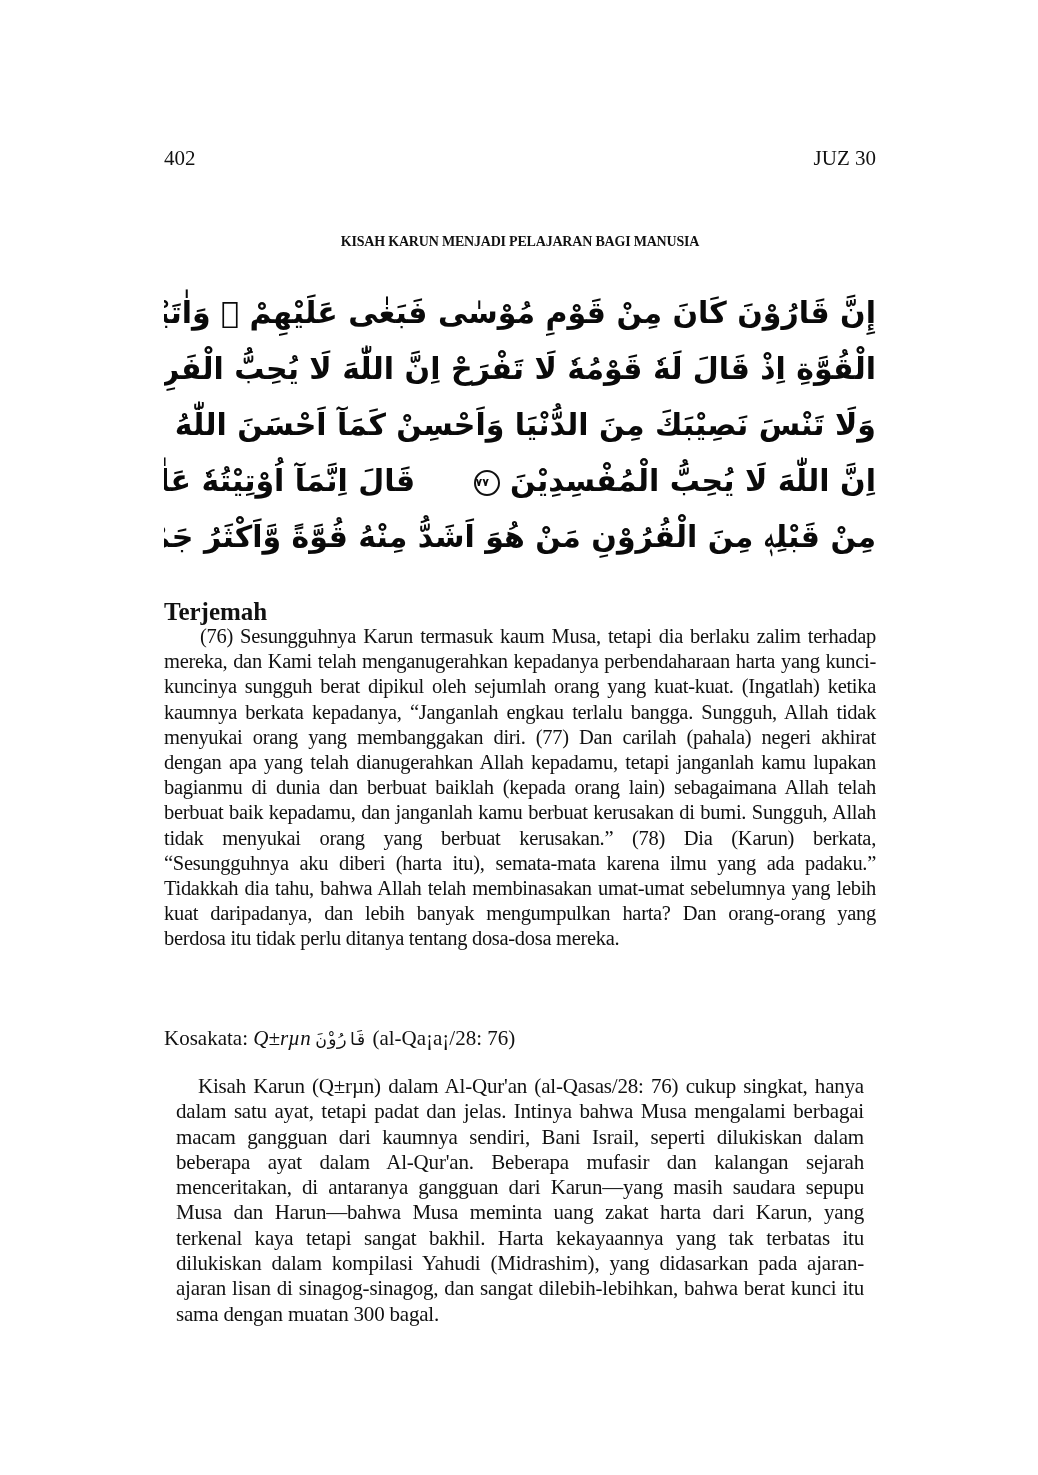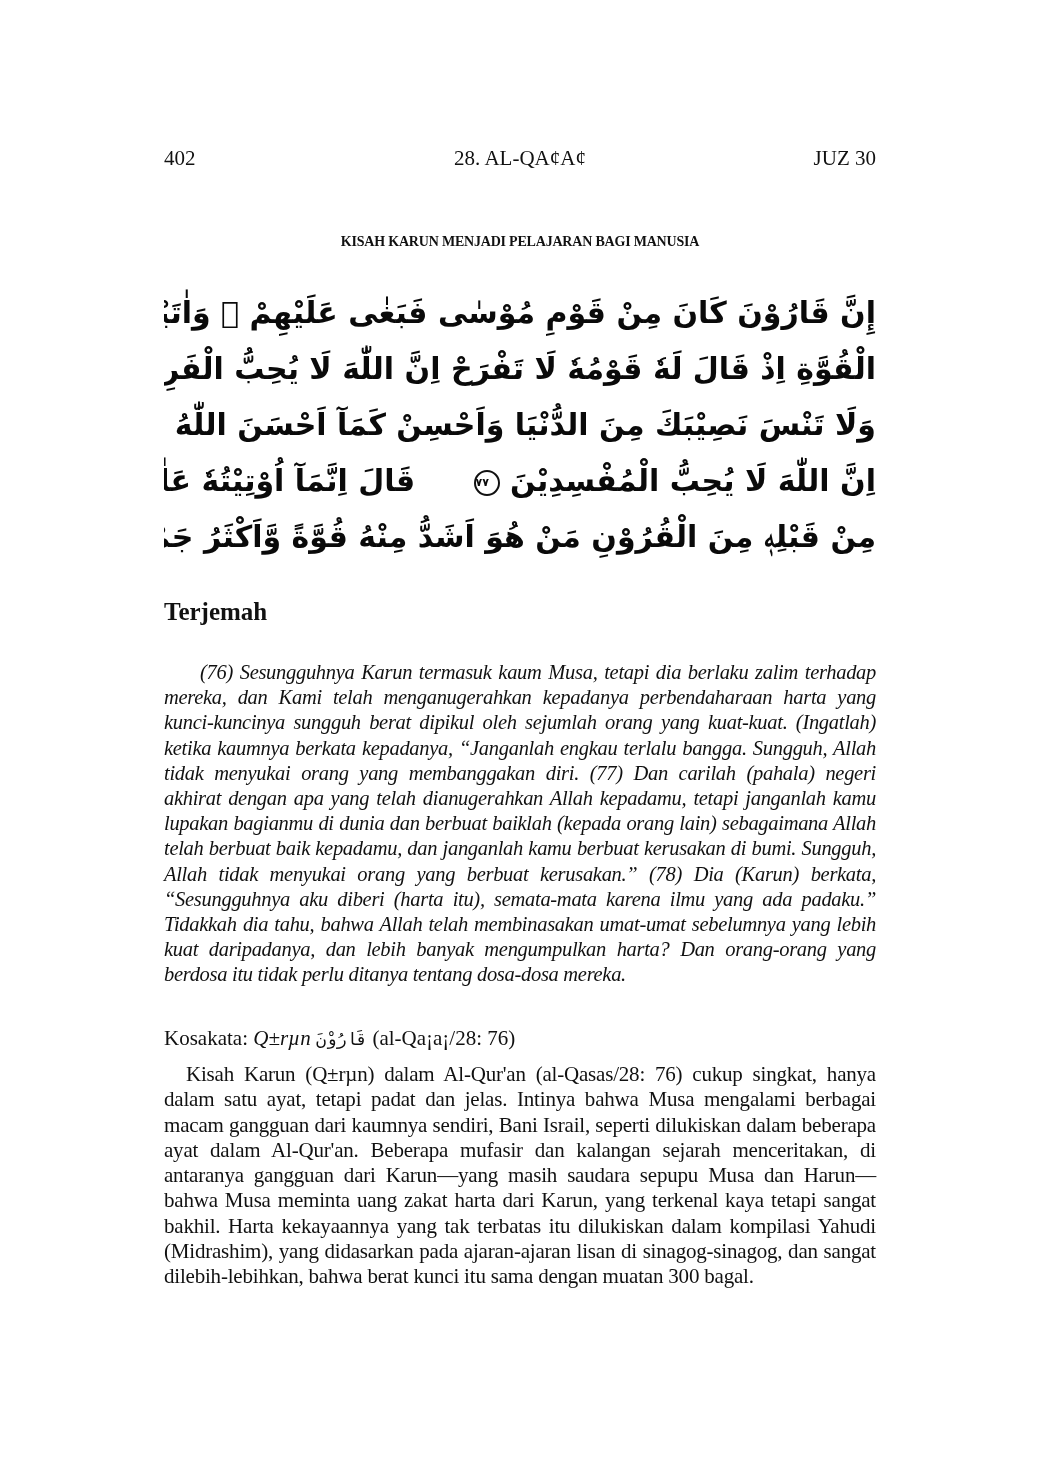--- a/index.html
+++ b/index.html
@@ -7,37 +7,36 @@
     .page { position: absolute; left: 164px; top: 0; width: 712px; }
     .running-head { position: absolute; top: 146px; left: 0; width: 712px; height: 28px; font-size: 21px; }
     .rh-left { position: absolute; left: 0; top: 0; }
     .rh-center { position: absolute; left: 0; width: 712px; text-align: center; top: 0; }
     .rh-right { position: absolute; right: 0; top: 0; }
     .section-title { position: absolute; top: 234px; left: 0; width: 712px; text-align: center; font-weight: bold; font-size: 14px; letter-spacing: -0.2px; }
     .arabic { position: absolute; top: 285px; left: 0; width: 712px; direction: rtl; }
     .arabic-line { height: 56px; line-height: 56px; font-family: "DejaVu Sans", sans-serif; font-weight: bold; font-size: 30px; text-align: justify; text-align-last: justify; white-space: nowrap; overflow: hidden; color: #0a0a0a; }
     .ayah-mark { display: inline-block; width: 22px; height: 22px; border: 2px solid #111; border-radius: 50%; font-size: 11px; line-height: 22px; text-align: center; vertical-align: middle; direction: ltr; font-weight: bold; margin-left: 48px; }
     .terjemah-head { position: absolute; top: 598px; left: 0; font-weight: bold; font-size: 25px; }
-    .terjemah { position: absolute; top: 660px; left: 0; width: 712px; font-style: italic; font-size: 20.5px; line-height: 25.2px; text-align: justify; letter-spacing: -0.3px; }
+    .terjemah { position: absolute; top: 624px; left: 0; width: 712px; font-size: 20.5px; line-height: 25.2px; text-align: justify; letter-spacing: -0.3px; }
     .terjemah p { margin: 0; text-indent: 36px; }
     .kosakata { position: absolute; top: 1026px; left: 0; font-size: 21px; white-space: nowrap; }
     .kosakata .k-label { font-weight: normal; }
     .kosakata .k-term { font-style: italic; }
     .kosakata .k-arabic { font-family: Liberation Mono, monospace; font-size: 17px; }
     .body-text { position: absolute; top: 1062px; left: 0; width: 712px; font-size: 21px; line-height: 25.3px; text-align: justify; letter-spacing: -0.2px; }
-    .body-text p { margin: 0; text-indent: 22px; }
+    .body-text p { margin: 12px; text-indent: 22px; }
   </style>
 </head>
 <body>
 
 <div class="page">
 
   <div class="running-head">
     <span class="rh-left">402</span>
-    <span class="rh-center">28. AL-QA¢A¢</span>
     <span class="rh-right">JUZ 30</span>
   </div>
 
   <div class="section-title">KISAH KARUN MENJADI PELAJARAN BAGI MANUSIA</div>
 
   <div class="arabic">
     <div class="arabic-line">إِنَّ قَارُوْنَ كَانَ مِنْ قَوْمِ مُوْسٰى فَبَغٰى عَلَيْهِمْ ۖ وَاٰتَيْنٰهُ مِنَ الْكُنُوْزِ مَآ اِنَّ مَفَاتِحَهٗ لَتَنُوْۤاُ بِالْعُصْبَةِ اُولِى</div>
     <div class="arabic-line">
       <span>الْقُوَّةِ اِذْ قَالَ لَهٗ قَوْمُهٗ لَا تَفْرَحْ اِنَّ اللّٰهَ لَا يُحِبُّ الْفَرِحِيْنَ</span>
       

